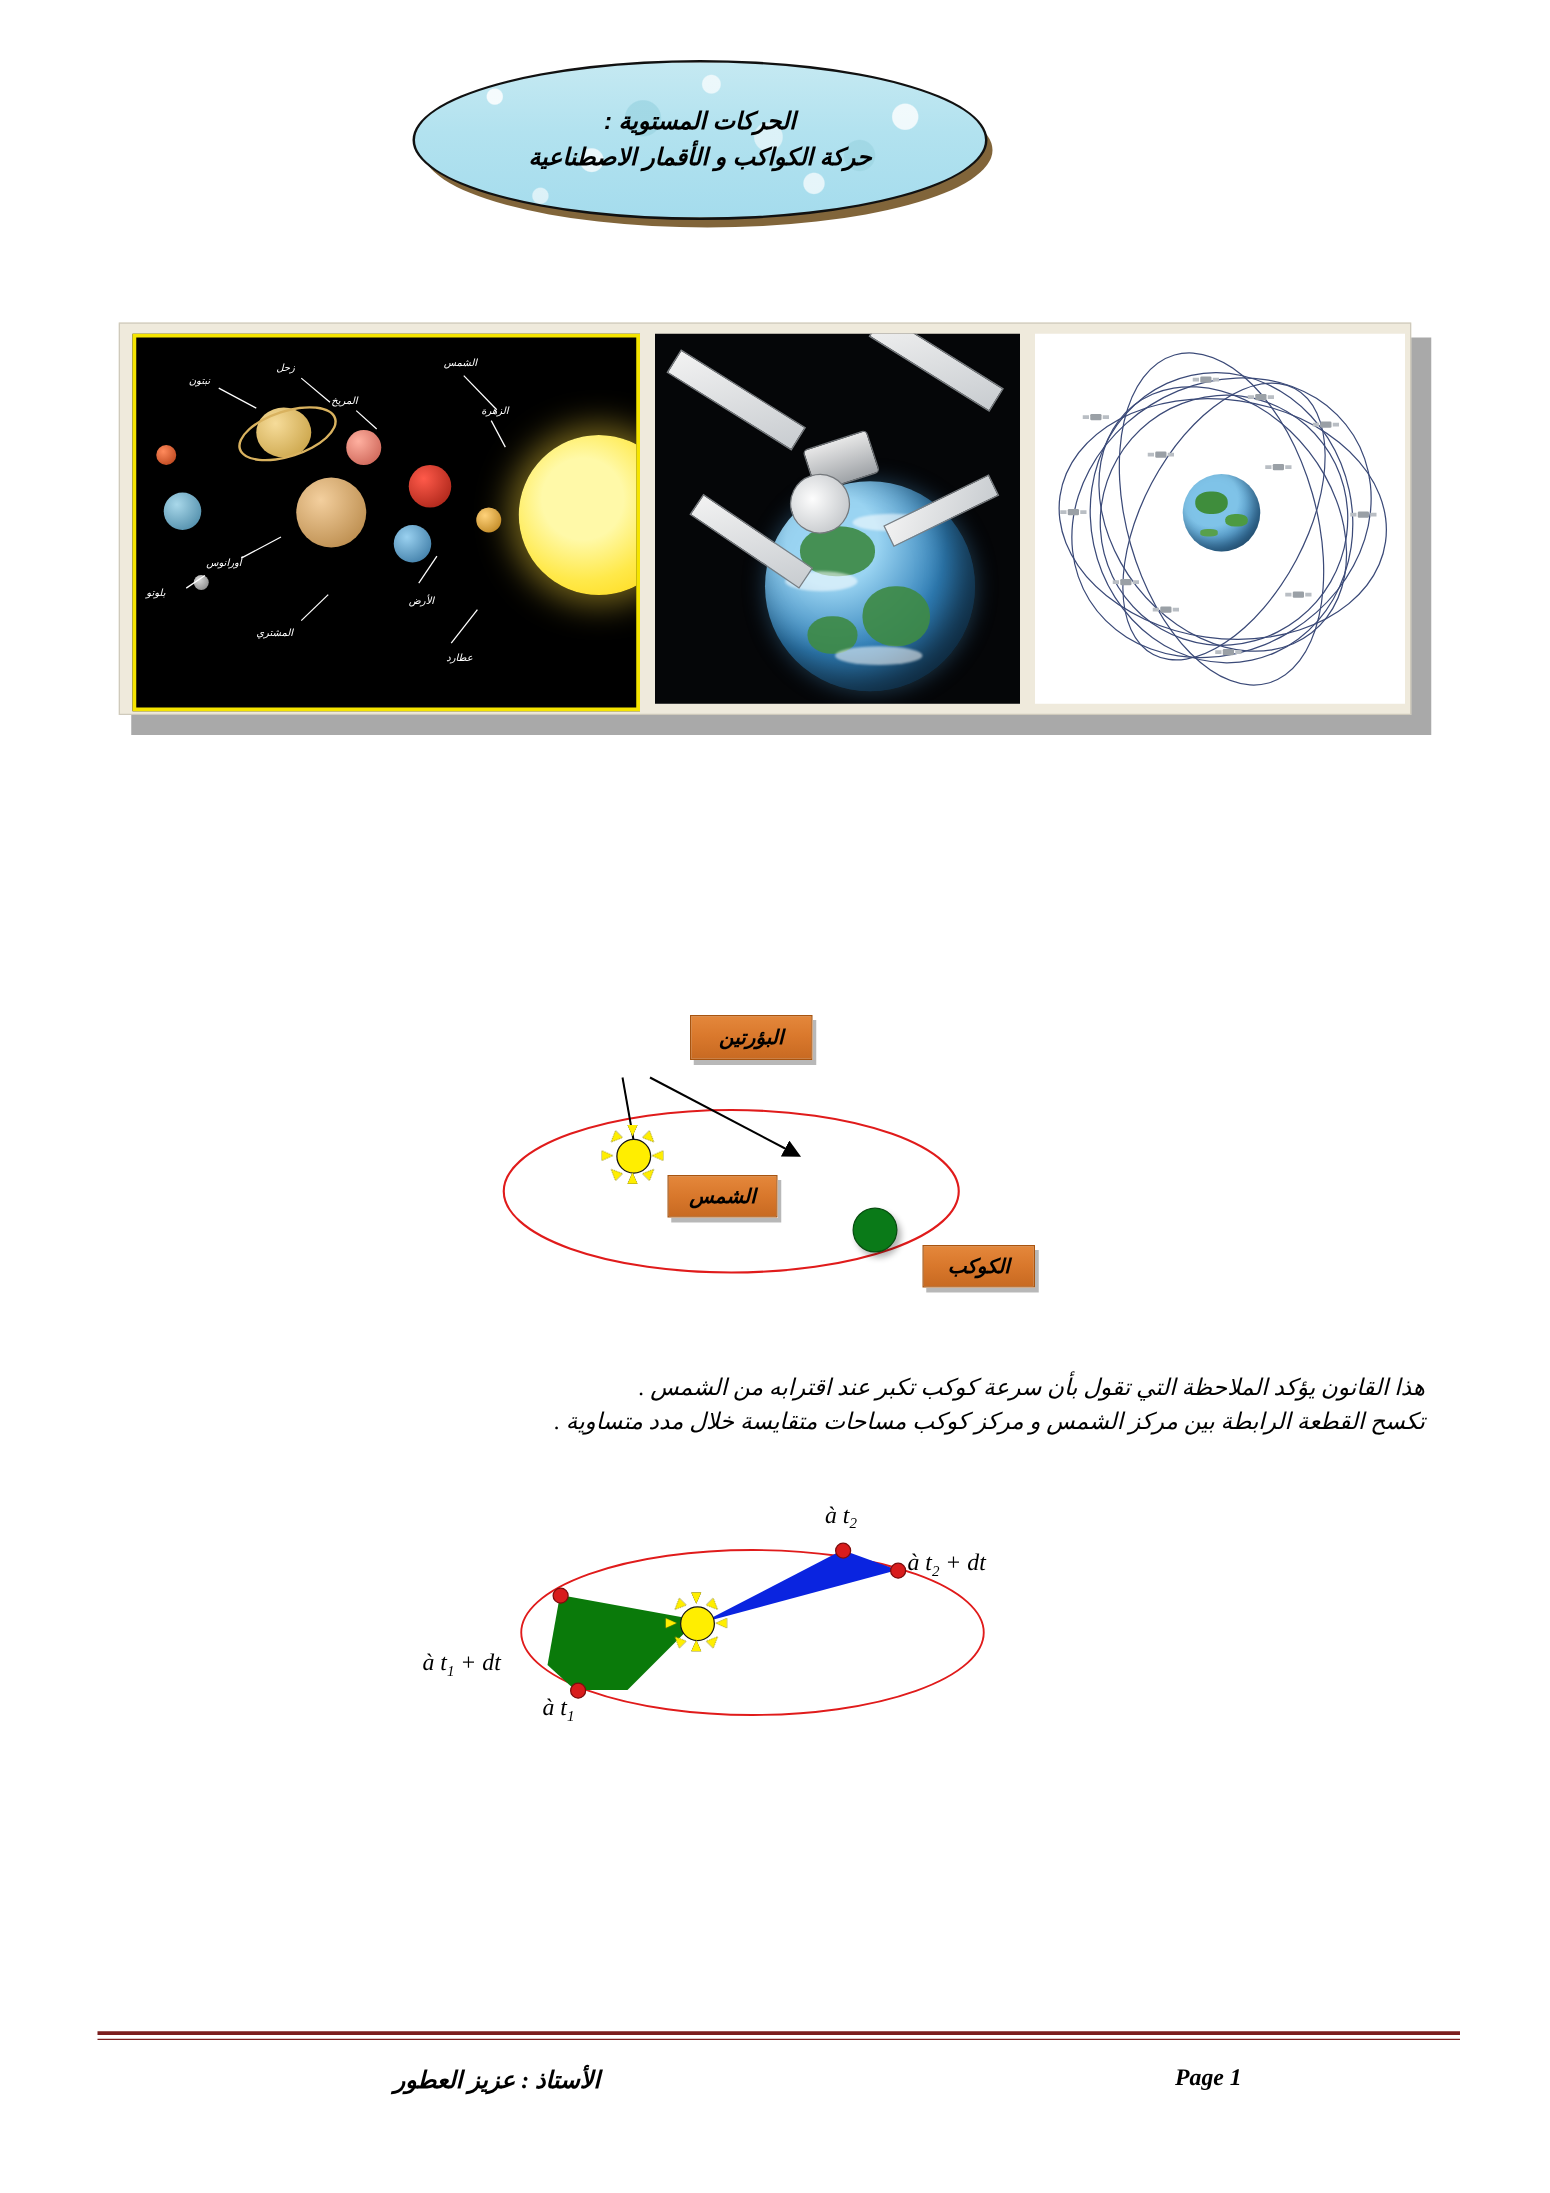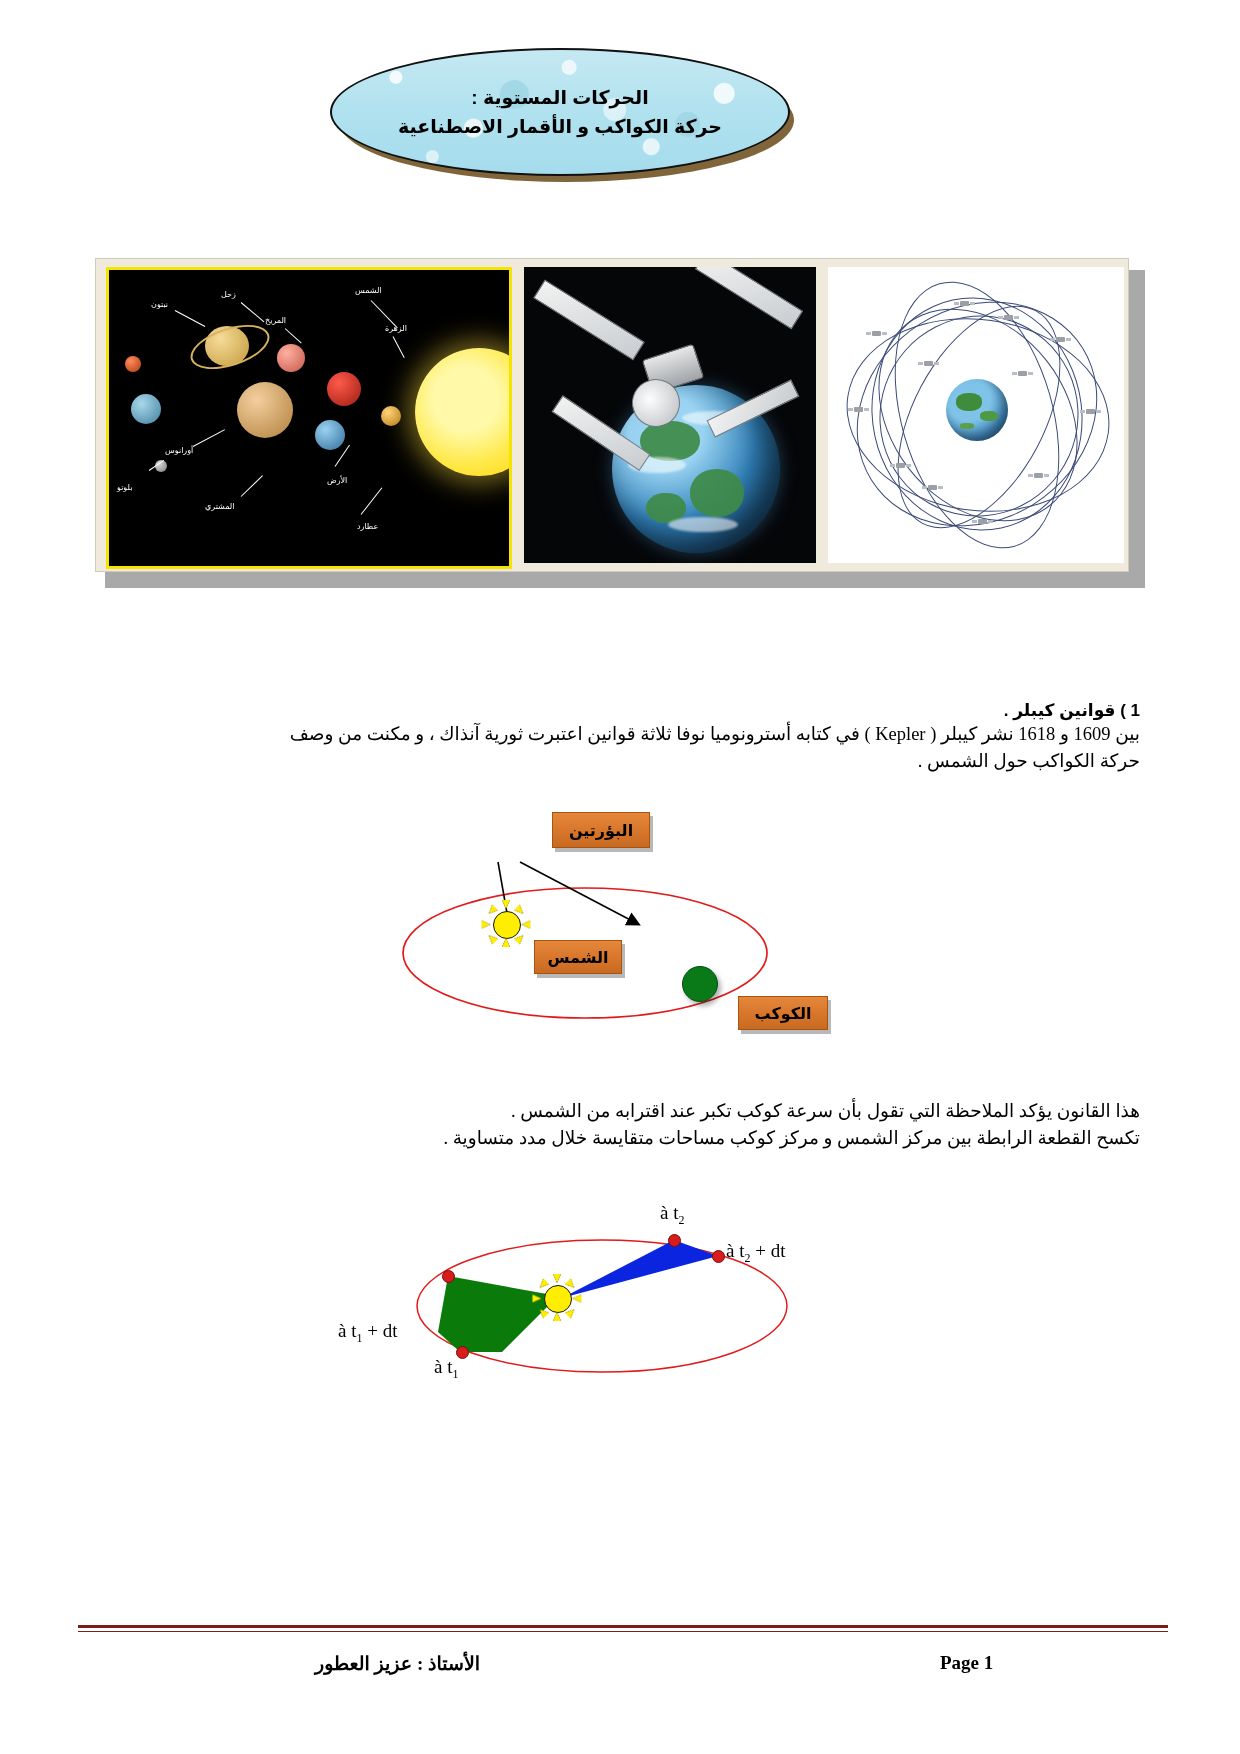--- a/index.html
+++ b/index.html
@@ -3,21 +3,21 @@
 <meta charset="utf-8">
 <title>Planar Motions — Kepler</title>
 <style>
   html,body{margin:0;padding:0;}
   body{
     width:1240px; height:1754px;
     background:#ffffff;
     font-family:"Liberation Serif","DejaVu Serif",serif;
     position:relative; overflow:hidden;
   }
-  .page{position:relative;width:1240px;height:1754px;}
+  .page{position:relative;width:1240px;height:1754px;font-style:italic;}
 
   
   .title-wrap{position:absolute;left:330px;top:48px;width:470px;height:140px;}
   .title-shadow{
     position:absolute;left:8px;top:10px;width:456px;height:124px;
     border-radius:50%;background:#6b4a17;opacity:.85;
   }
   .title-oval{
     position:absolute;left:0;top:0;width:456px;height:124px;
     border-radius:50%;
@@ -241,44 +241,39 @@
         <div class="planet" style="left:272px;top:136px;width:20px;height:20px;background:radial-gradient(circle at 35% 32%,#ffd27a,#b57b14);"></div>
         <div class="planet" style="left:46px; top:190px;width:12px;height:12px;background:radial-gradient(circle at 35% 32%,#d9d9d9,#7a7a7a);"></div>
 
         <div class="pl-label" style="left:42px; top:30px;">نبتون</div>
         <div class="pl-label" style="left:112px;top:20px;">زحل</div>
         <div class="pl-label" style="left:156px;top:46px;">المريخ</div>
         <div class="pl-label" style="left:246px;top:16px;">الشمس</div>
         <div class="pl-label" style="left:276px;top:54px;">الزهرة</div>
         <div class="pl-label" style="left:56px; top:176px;">أورانوس</div>
         <div class="pl-label" style="left:218px;top:206px;">الأرض</div>
-        <div class="pl-label" style="left:8px;  top:213px;">بلوتو</div>
+        <div class="pl-label" style="left:8px;  top:200px;">بلوتو</div>
         <div class="pl-label" style="left:96px; top:232px;text-align:right;">المشتري</div>
         <div class="pl-label" style="left:248px;top:252px;">عطارد</div>
 
         <div class="leader" style="left:66px; top:40px; width:34px;transform:rotate(28deg);"></div>
         <div class="leader" style="left:132px;top:32px; width:30px;transform:rotate(40deg);"></div>
         <div class="leader" style="left:176px;top:58px; width:22px;transform:rotate(42deg);"></div>
         <div class="leader" style="left:262px;top:30px; width:38px;transform:rotate(46deg);"></div>
         <div class="leader" style="left:284px;top:66px; width:24px;transform:rotate(62deg);"></div>
         <div class="leader" style="left:84px; top:176px;width:36px;transform:rotate(-28deg);"></div>
         <div class="leader" style="left:226px;top:196px;width:26px;transform:rotate(-56deg);"></div>
         <div class="leader" style="left:40px; top:200px;width:18px;transform:rotate(-34deg);"></div>
         <div class="leader" style="left:132px;top:226px;width:30px;transform:rotate(-44deg);"></div>
         <div class="leader" style="left:252px;top:244px;width:34px;transform:rotate(-52deg);"></div>
       </div>
 
     </div>
   </div>
 
-  <div class="txt blk1">
-    <div class="h-num">1 ) قوانين كيبلر .</div>
-    <div class="para">بين 1609 و 1618 نشر كيبلر ( Kepler ) في كتابه أسترونوميا  نوفا  ثلاثة قوانين اعتبرت ثورية آنذاك ، و مكنت من وصف</div>
-    <div class="para">حركة الكواكب حول الشمس .</div>
-  </div>
 
 
   <div class="dia1">
     <svg width="480" height="260" style="position:absolute;left:0;top:0;">
       <defs>
         <marker id="arrH" markerWidth="9" markerHeight="9" refX="7" refY="4.5" orient="auto">
           <path d="M0,0 L9,4.5 L0,9 Z" fill="#000"></path>
         </marker>
       </defs>
       <ellipse cx="205" cy="153" rx="182" ry="65" fill="none" stroke="#e01b1b" stroke-width="1.7"></ellipse>

